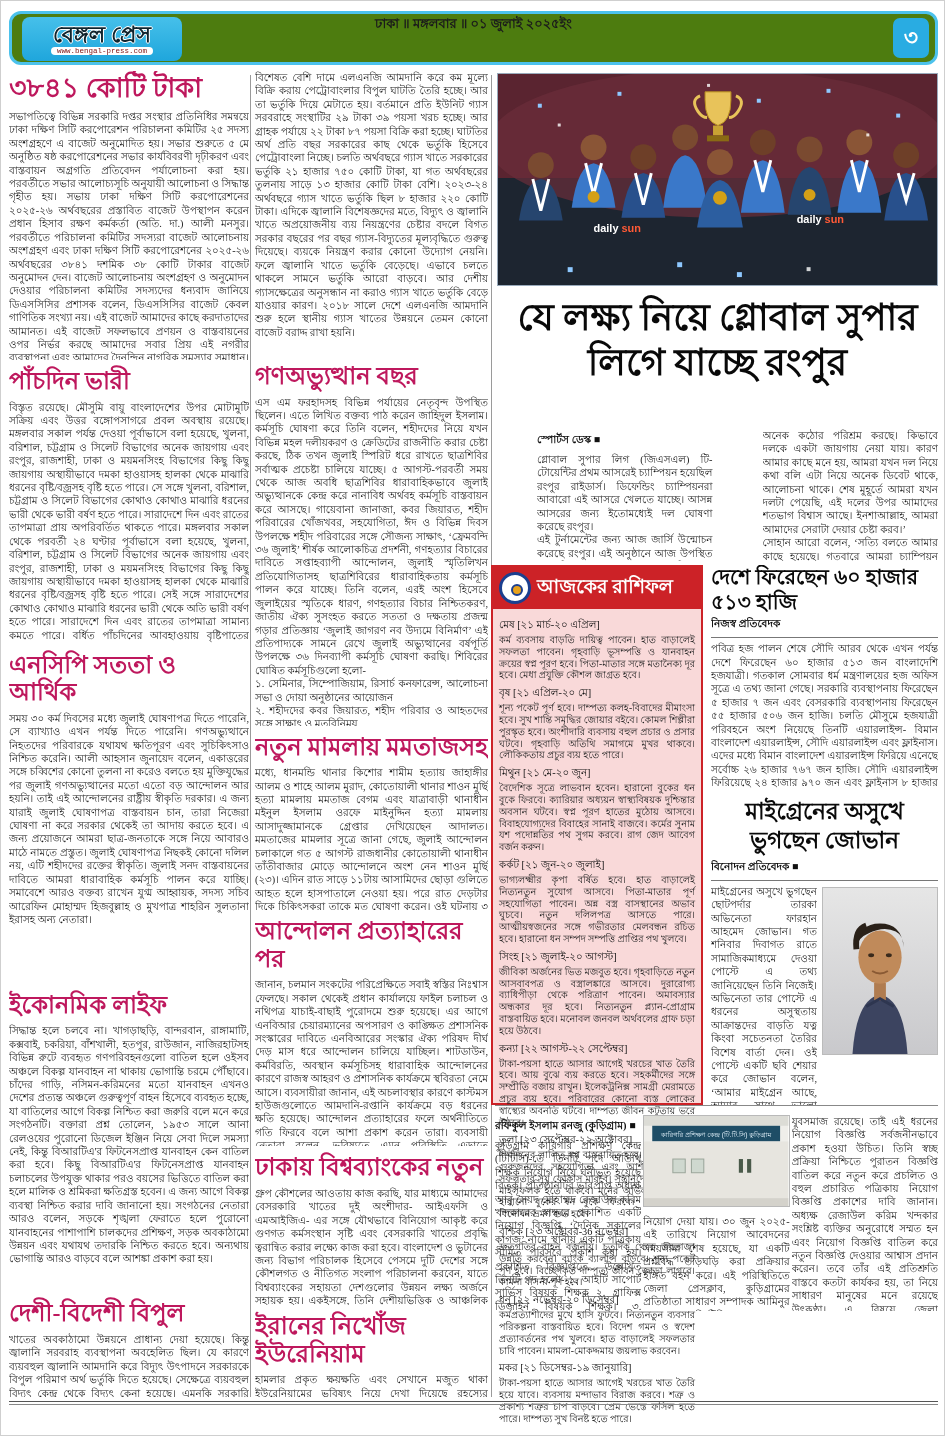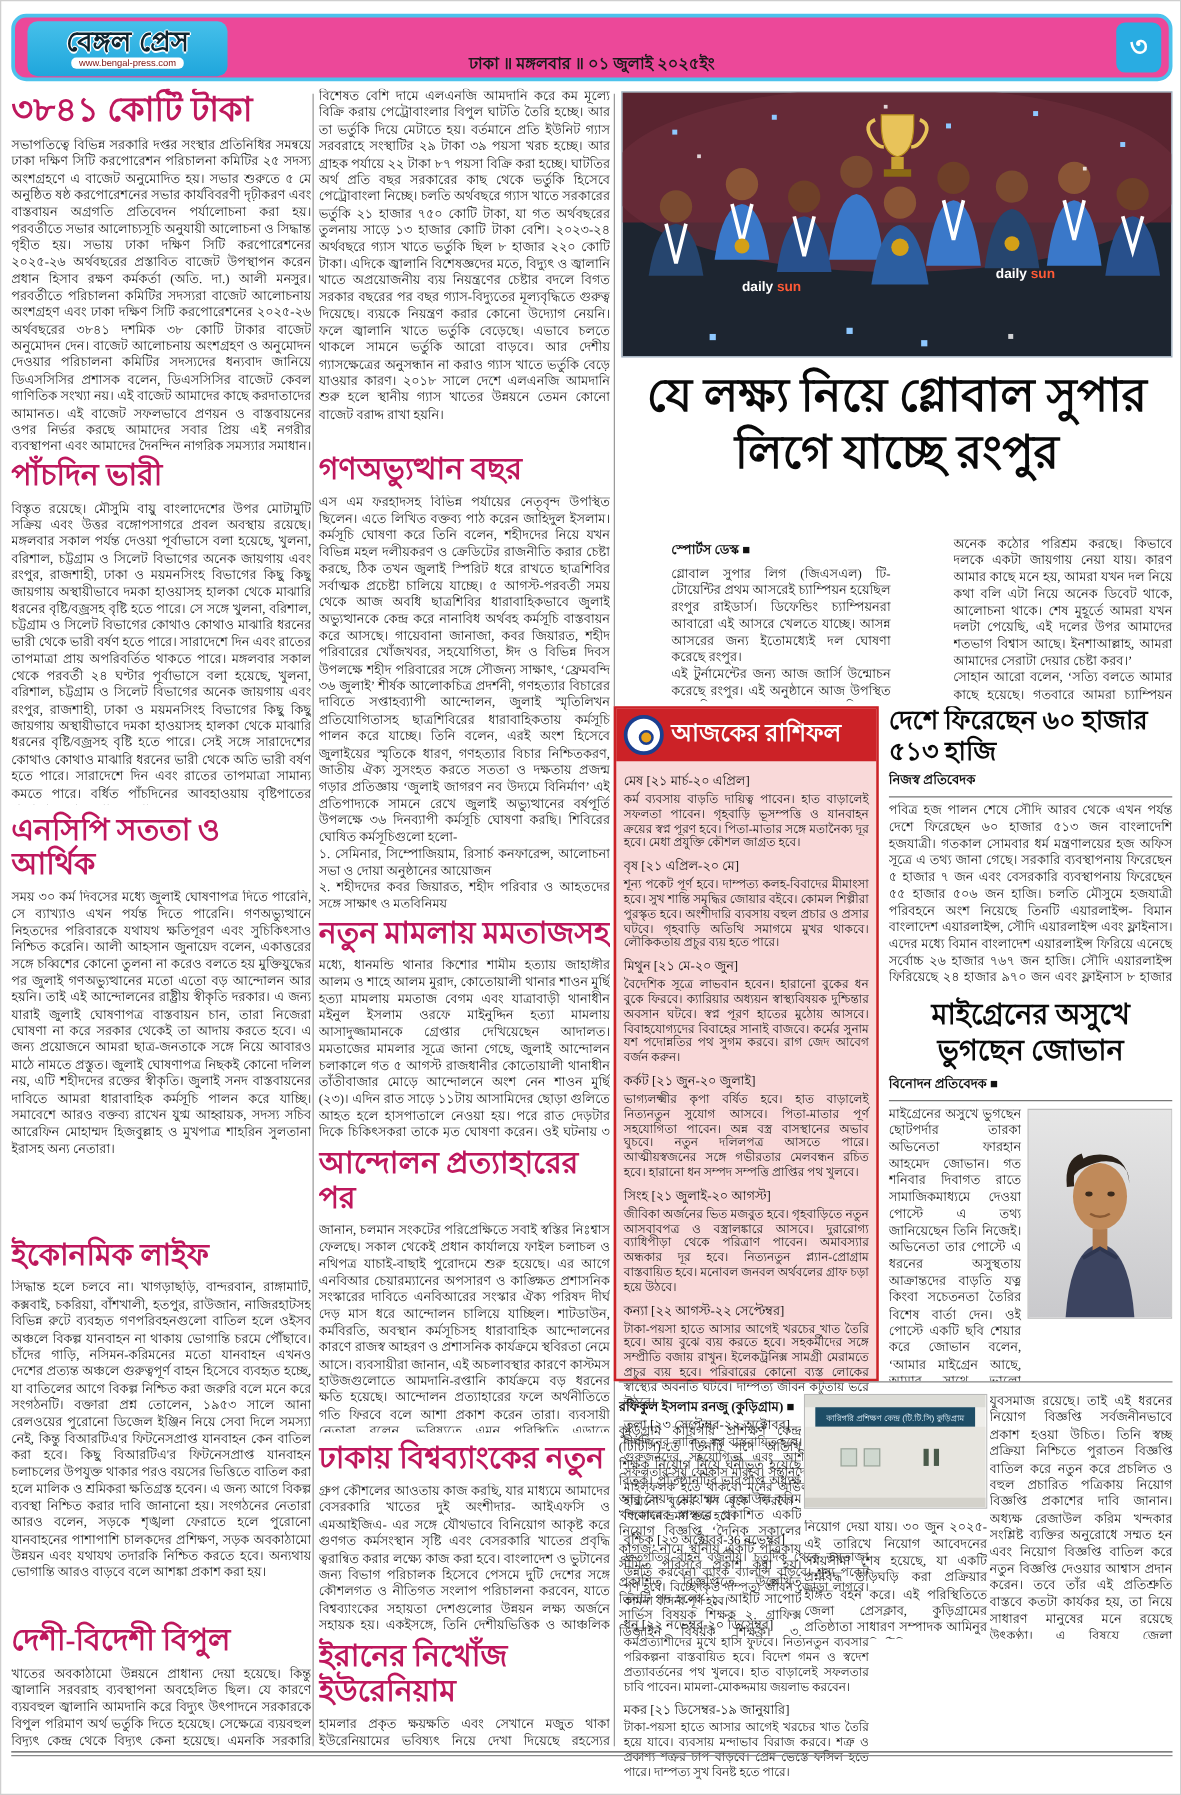--- a/index.html
+++ b/index.html
@@ -6,36 +6,36 @@
   html,body { background:#e8e8e8; }
   body { font-family:"Liberation Serif","DejaVu Serif",serif; }
   .page {
     position:relative; width:945px; height:1436px; margin:0 auto;
     background:#ffffff; overflow:hidden;
     border:1px solid #cfcfcf;
   }
   
   .masthead {
     position:absolute; left:8px; top:10px; width:929px; height:54px;
-    border:3px solid #4cc2ec; border-radius:12px; background:#ec4899;
-    display:flex; align-items:flex-end;
+    border:3px solid #4cc2ec; border-radius:12px; background:#4d7c0f;
+    display:flex; align-items:flex-start;
   }
   .logo-box {
     position:absolute; left:10px; top:3px; width:160px; height:44px;
     background:linear-gradient(180deg,#46c0ea,#1fa6dc);
     border-radius:8px; display:flex; flex-direction:column; align-items:center; justify-content:center;
   }
   .logo-title {
     font-weight:900; font-size:22px; line-height:22px; color:#10242e;
     text-shadow:-1px 0 #fff,1px 0 #fff,0 -1px #fff,0 1px #fff;
     font-family:"Liberation Sans","DejaVu Sans",sans-serif;
   }
   .logo-url {
     font-size:7.5px; color:#7c1010; background:#fff; padding:0 6px; border-radius:4px;
-    font-family:Liberation Sans, sans-serif; margin-top:1px;
+    font-family:Liberation Mono, monospace; margin-top:1px;
   }
   .dateline {
     width:100%; text-align:center; font-size:13px; font-weight:bold; color:#1b1b1b;
   }
   .pageno-box {
     position:absolute; right:6px; top:4px; width:36px; height:40px;
     background:#29ace2; border-radius:7px; color:#fff; font-weight:bold; font-size:22px;
     display:flex; align-items:center; justify-content:center;
   }
   

